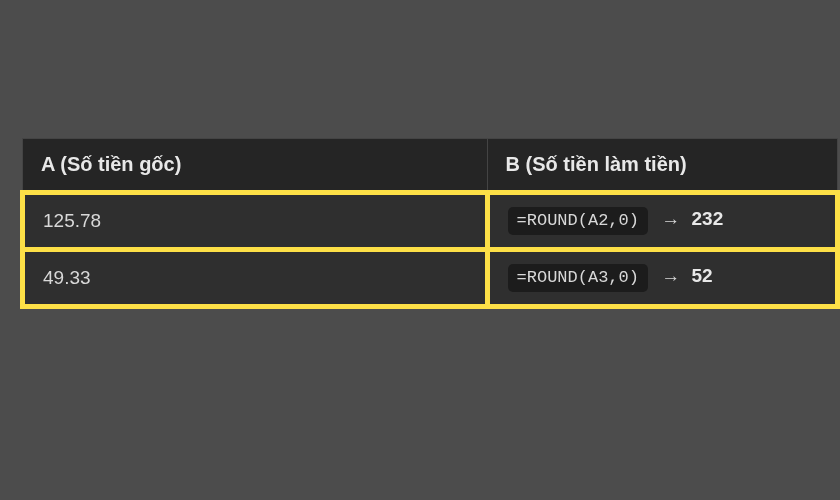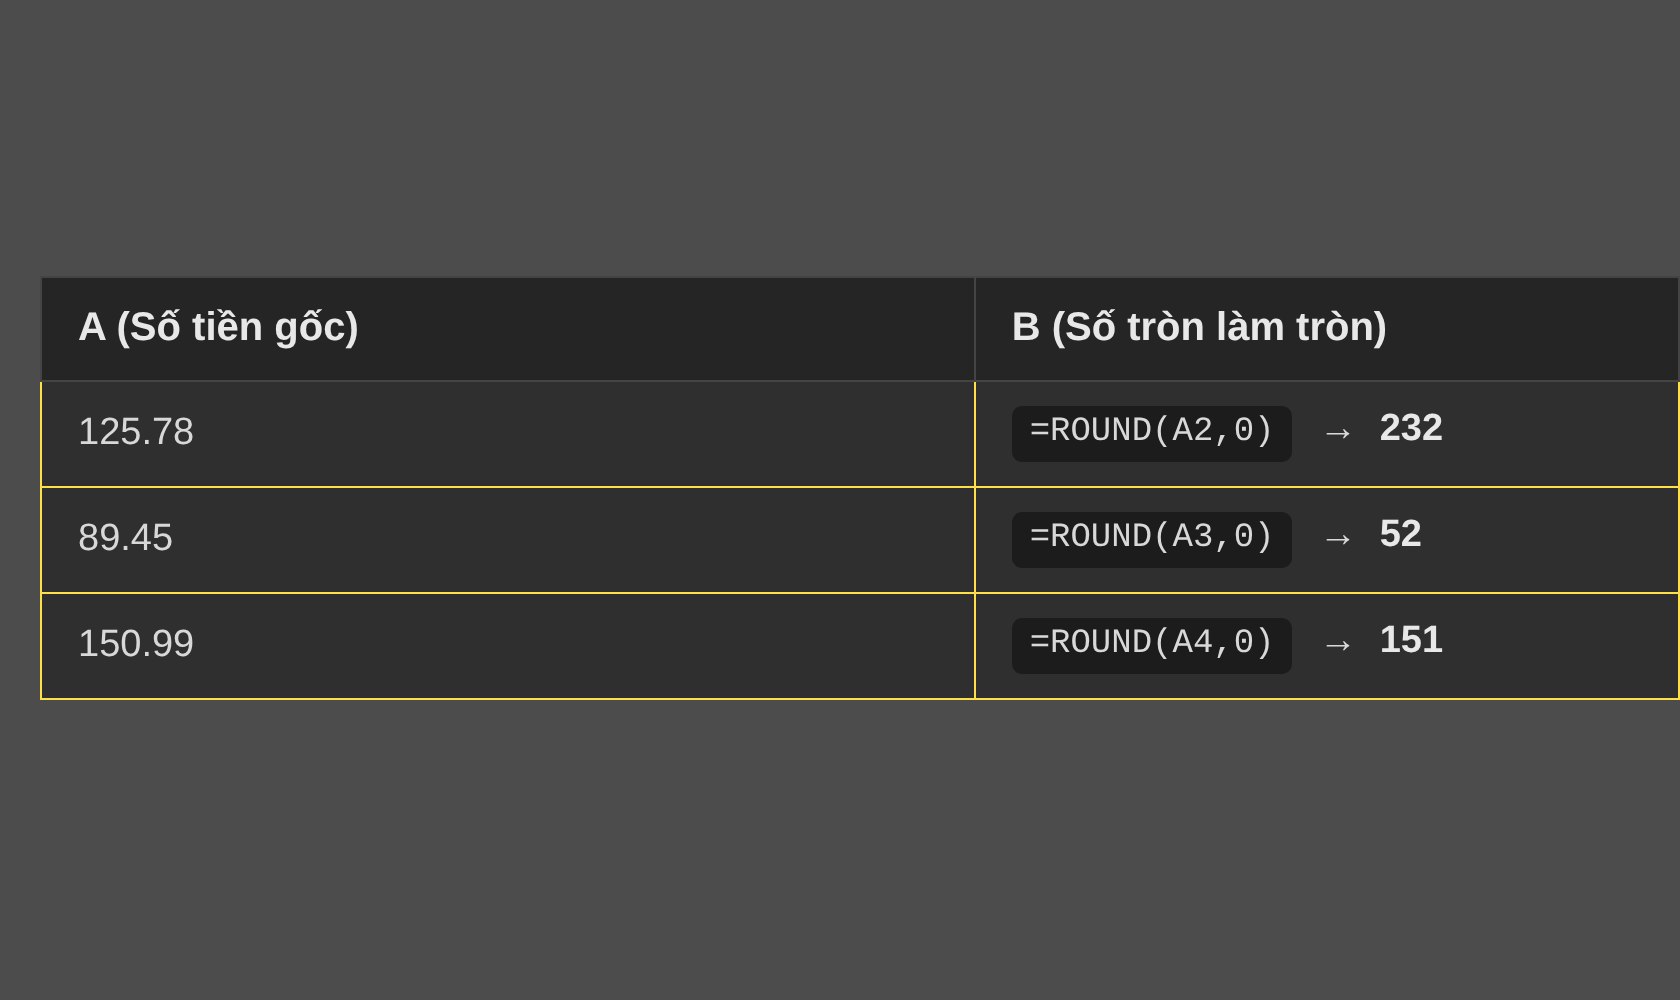--- a/index.html
+++ b/index.html
@@ -33,21 +33,21 @@
     text-align:left;
     padding:14px 18px;
     border:1px solid #444;
   }
   td{
     background:#2f2f2f;
     color:#d8d8d8;
     font-size:19px;
     text-align:left;
     padding:12px 18px;
-    border:1px solid #fde047;
+    border:5px solid #fde047;
     vertical-align:middle;
     height:27px;
   }
   code.formula{
     display:inline-block;
     background:#1c1c1c;
     color:#d8d8d8;
     font-family:Consolas,"Courier New",monospace;
     font-size:17px;
     padding:3px 9px;
@@ -71,43 +71,35 @@
 
 <div class="table-wrap">
   <table>
     <colgroup>
       <col class="col-a">
         <col class="col-b">
     </colgroup>
     <thead>
       <tr>
         <th>A (Số tiền gốc)</th>
-        <th>B (Số tròn làm tròn)</th>
+        <th>B (Số tiền làm tiền)</th>
       </tr>
     </thead>
     <tbody>
       <tr>
         <td>125.78</td>
         <td>
           <code class="formula">=ROUND(A2,0)</code>
           <span class="arrow">→</span>
           <span class="result">232</span>
         </td>
       </tr>
       <tr>
-        <td>89.45</td>
+        <td>49.33</td>
         <td>
           <code class="formula">=ROUND(A3,0)</code>
           <span class="arrow">→</span>
           <span class="result">52</span>
-        </td>
-      </tr>
-      <tr>
-        <td>150.99</td>
-        <td>
-          <code class="formula">=ROUND(A4,0)</code>
-          <span class="arrow">→</span>
-          <span class="result">151</span>
         </td>
       </tr>
     </tbody>
   </table>
 </div>
 
 </body></html>

